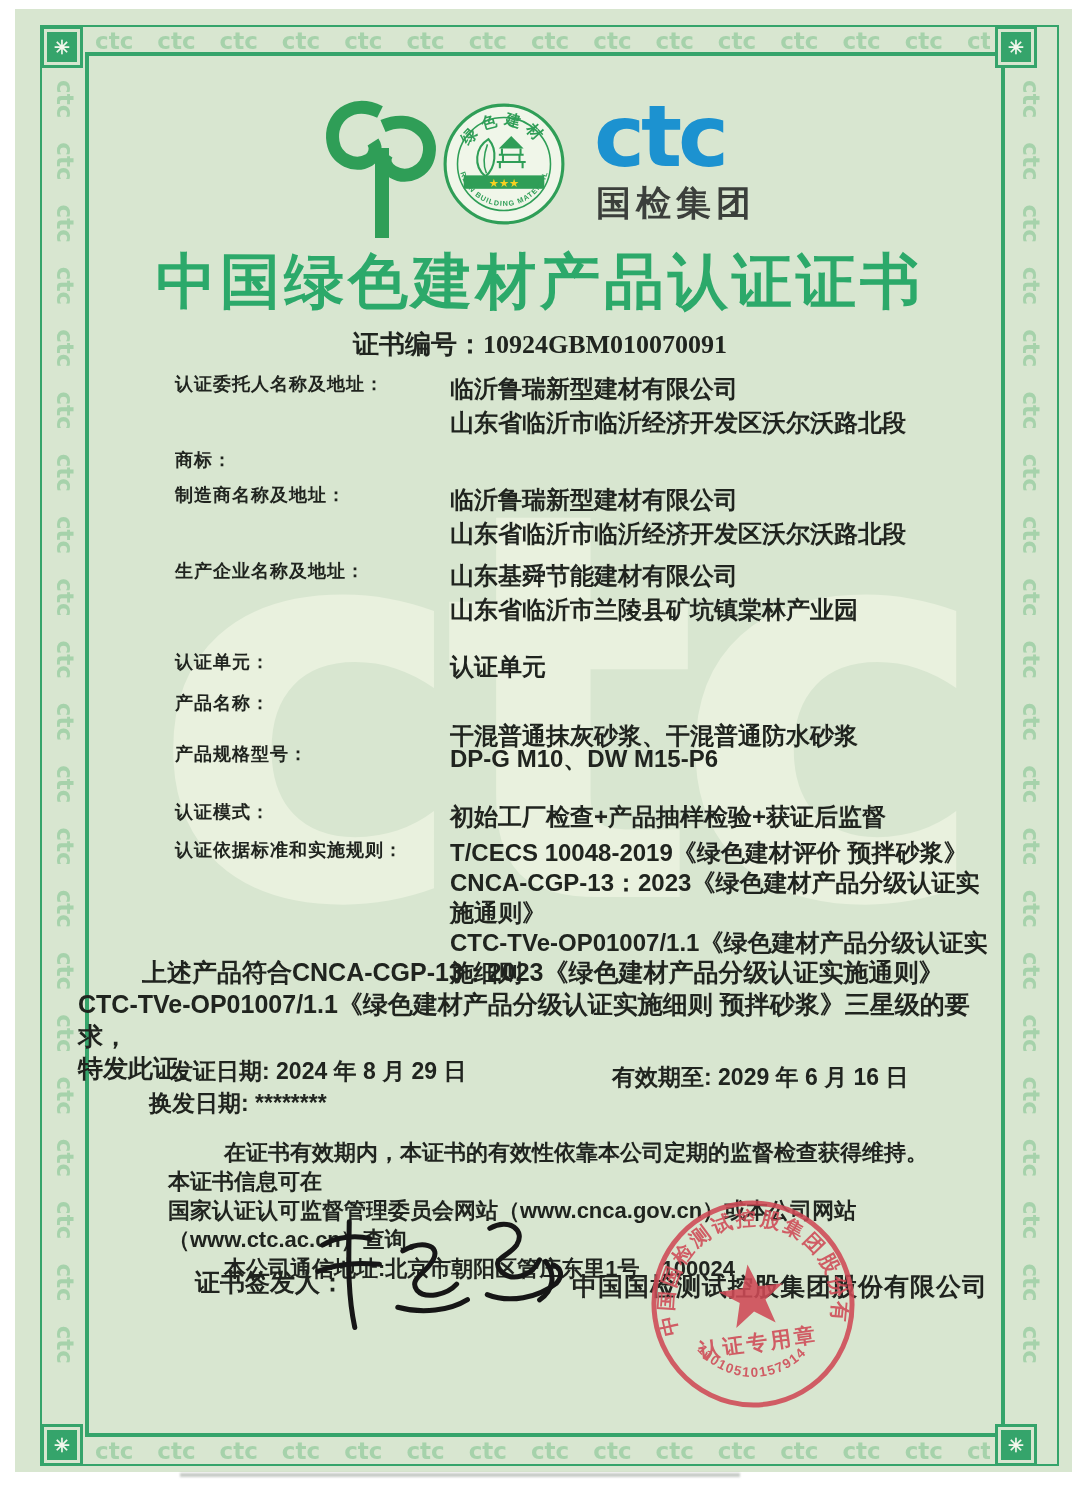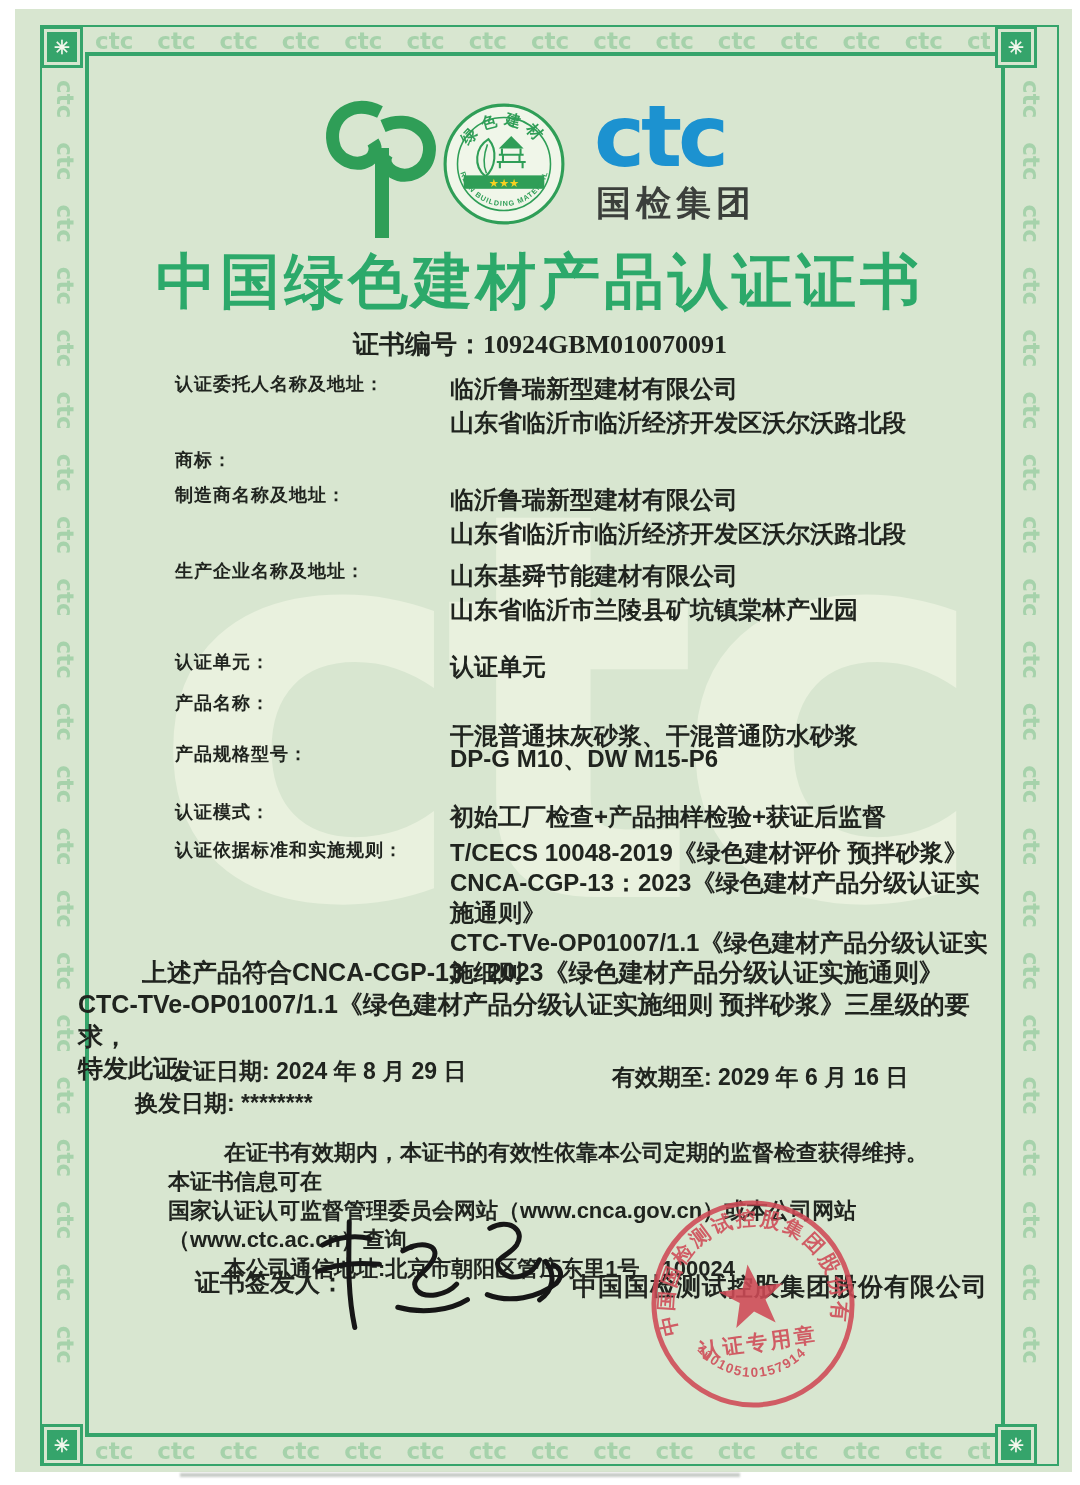--- a/index.html
+++ b/index.html
@@ -168,21 +168,21 @@
 
 <div class="abs statement">
   <div class="ind">上述产品符合CNCA-CGP-13：2023《绿色建材产品分级认证实施通则》</div>
   <div>CTC-TVe-OP01007/1.1《绿色建材产品分级认证实施细则 预拌砂浆》三星级的要求，</div>
   <div>特发此证。</div>
 </div>
 
 <div class="abs dateitem" style="left:123px;top:1056px;margin-left:47px;">
   <span>发证日期: </span><span>2024 年 8 月 29 日</span>
 </div>
-<div class="abs dateitem" style="left:135px;top:1088px;text-align:center;">
+<div class="abs dateitem" style="left:149px;top:1088px;text-align:center;">
   <span>换发日期: </span><span>********</span>
 </div>
 <div class="abs dateitem" style="left:612px;top:1062px;">
   <span>有效期至: </span><span>2029 年 6 月 16 日</span>
 </div>
 
 <div class="abs footerp">
   <div class="ind">在证书有效期内，本证书的有效性依靠本公司定期的监督检查获得维持。本证书信息可在</div>
   <div>国家认证认可监督管理委员会网站（www.cnca.gov.cn）或本公司网站（www.ctc.ac.cn）查询。</div>
   <div class="ind">本公司通信地址:北京市朝阳区管庄东里1号　100024</div>

